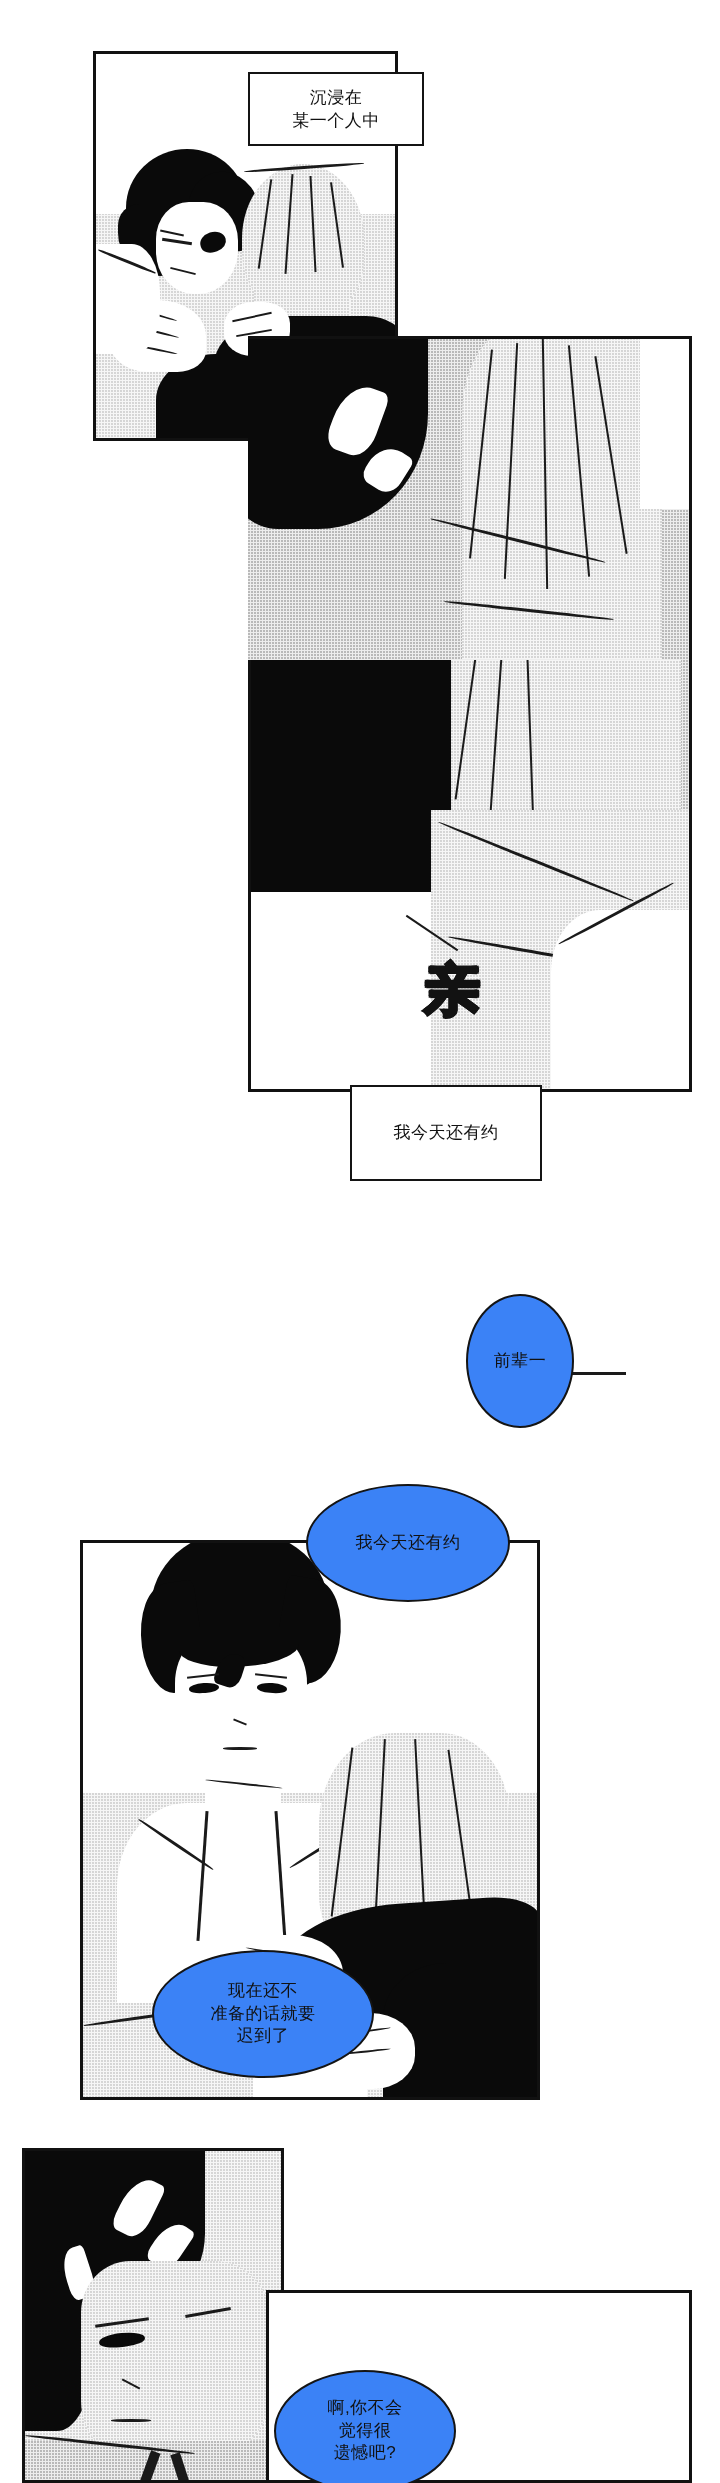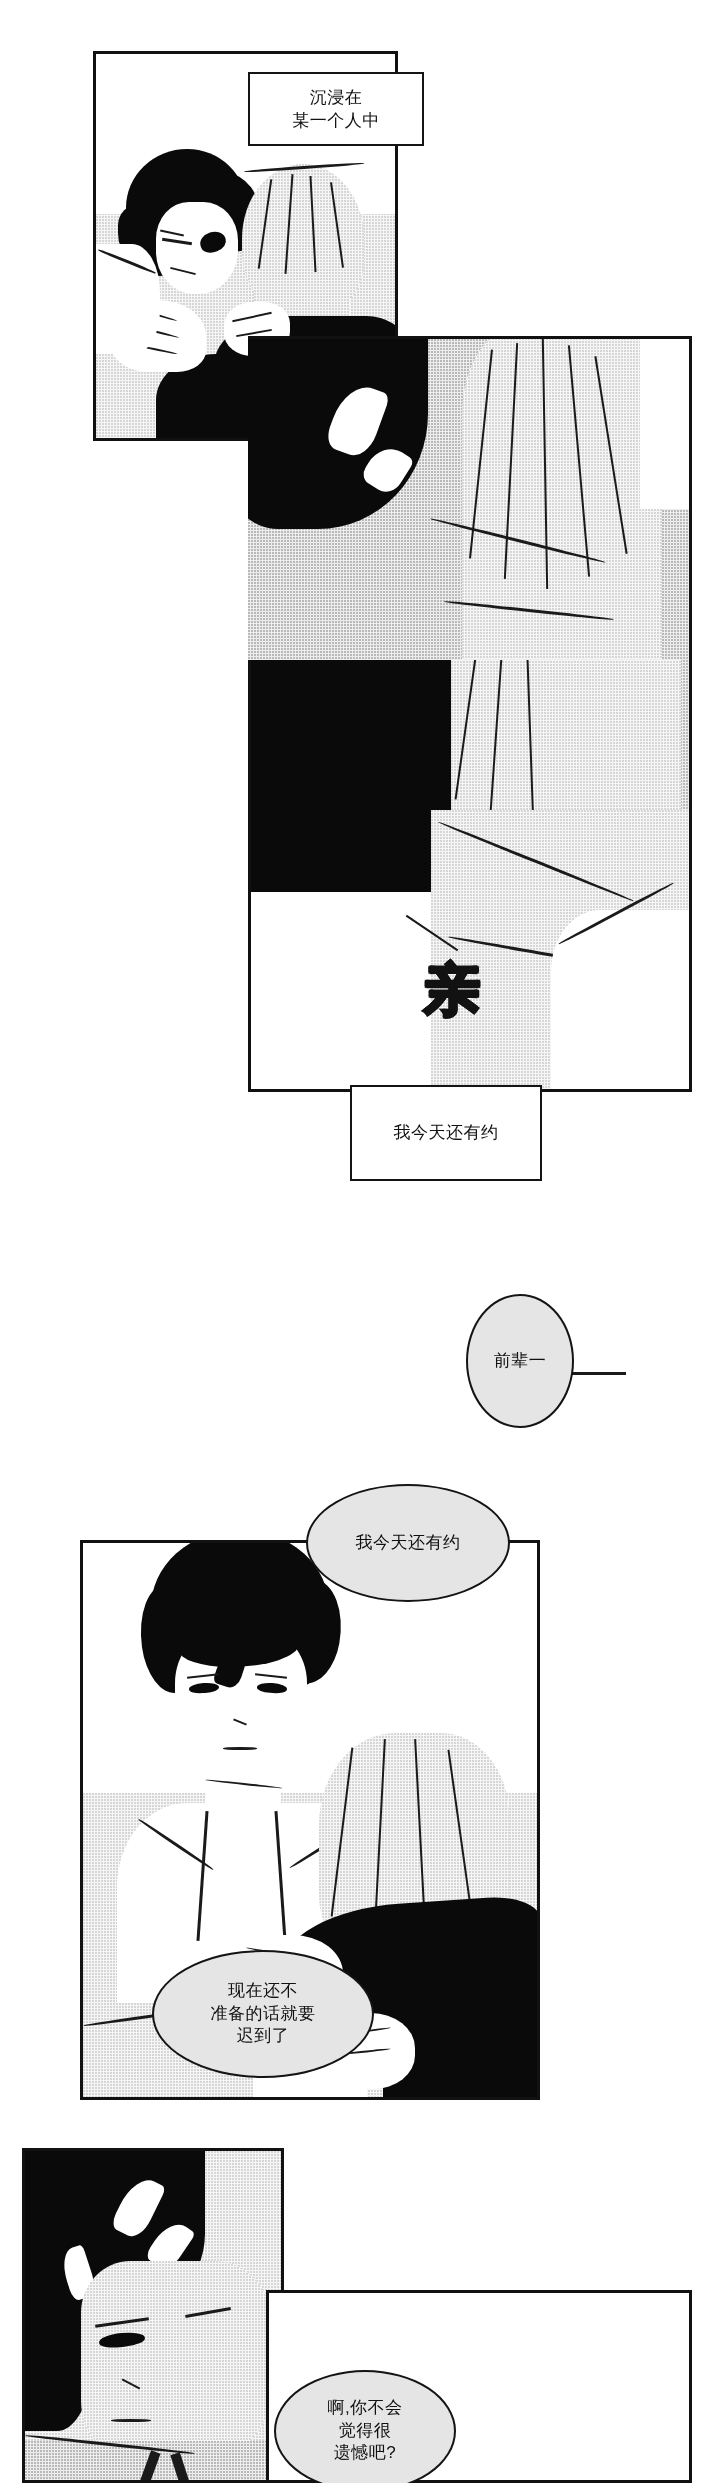--- a/index.html
+++ b/index.html
@@ -72,21 +72,21 @@
     line-height: 1.38;
     color: #111111;
     letter-spacing: 0.5px;
     font-weight: 500;
     white-space: pre-line;
   }
 
   
   .balloon {
     position: absolute;
-    background: #e5e5e5;
+    background: #3b82f6;
     border: 2.5px solid #141414;
     box-sizing: border-box;
     display: flex;
     align-items: center;
     justify-content: center;
     text-align: center;
     z-index: 45;
   }
   .balloon.oval   { border-radius: 50% / 50%; }
   .balloon.blob   { border-radius: 40% 55% 45% 50% / 55% 45% 50% 45%; }

